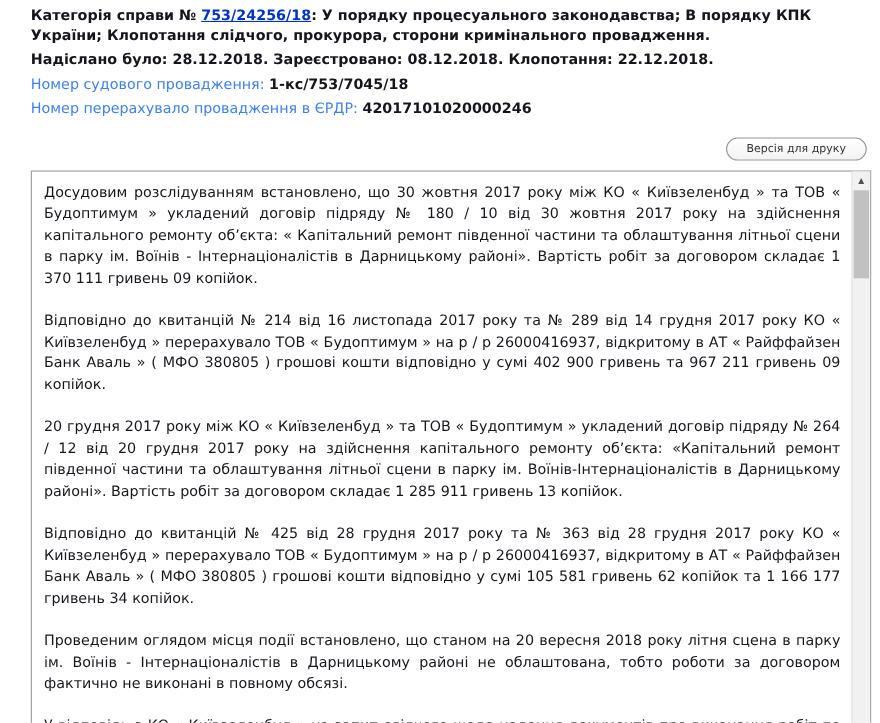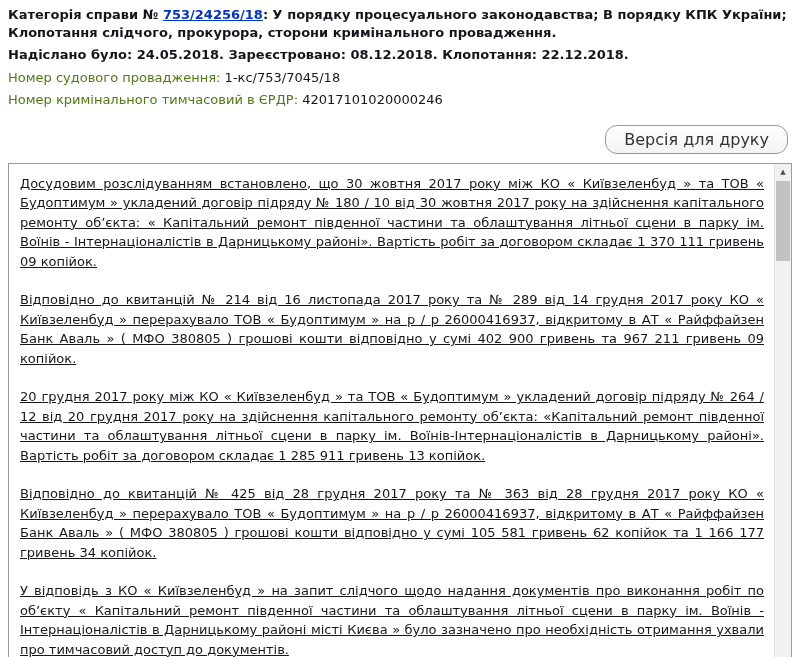--- a/index.html
+++ b/index.html
@@ -2,58 +2,58 @@
 <html lang="uk"><head>
 <meta charset="utf-8">
 <style>
   * { box-sizing: border-box; }
   html, body { margin: 0; padding: 0; }
   body {
     width: 800px; height: 657px; overflow: hidden;
     background: #ffffff;
     font-family: "DejaVu Sans", "Liberation Sans", sans-serif;
   }
-  .page { padding: 6px 8px 0 8px; height: 506px; }
+  .page { padding: 6px 8px 0 8px; height: 506px; margin-left: 20px; }
 
   
   .meta { font-size: 13px; color: #15151f; }
   .meta p { margin: 0 0 5px 0; line-height: 1.35; }
   .bold { font-weight: bold; }
   .case-link {
     color: #0033cc; text-decoration: underline; font-weight: bold; cursor: pointer;
   }
-  .meta .lbl { font-weight: normal; color: #4d7c0f; }
-  .meta .val { font-weight: normal; }
+  .meta .lbl { font-weight: normal; color: #3b82f6; }
+  .meta .val { font-weight: bold; }
 
   
   .toolbar { display: flex; justify-content: flex-end; margin: 16px 4px 9px 0; }
   .print-btn {
     font-family: "DejaVu Sans", "Liberation Sans", sans-serif;
-    font-size: 16px; color: #333333;
+    font-size: 10px; color: #333333;
     padding: 4px 18px;
     border: 1px solid #979797; border-radius: 12px;
     background: linear-gradient(#ffffff, #f3f3f3);
     cursor: pointer;
   }
 
   
   .doc-box {
     position: relative;
     border: 1px solid #9b9b9b;
     background: #ffffff;
     height: 600px; 
   }
   .doc-content {
     position: absolute; top: 0; left: 0; right: 17px; bottom: 0;
     padding: 10px 10px 10px 11px;
     overflow: hidden;
     font-size: 13px; line-height: 1.5; color: #17171e;
     text-align: justify;
   }
-  .doc-content p { margin: 0 0 19px 0; text-decoration: underline; }
+  .doc-content p { margin: 0 0 19px 0; }
 
   
   .sb {
     position: absolute; top: 0; right: 0; bottom: 0; width: 17px;
     background: #f1f1f1; border-left: 1px solid #e2e2e2;
   }
   .sb-btn {
     height: 17px; width: 100%;
     display: flex; align-items: center; justify-content: center;
     color: #505050; font-size: 7px; line-height: 1;
@@ -69,46 +69,47 @@
 
 <div class="page">
 
   <div class="meta">
     <p class="bold">
       <span>Категорія справи №</span>
       <a href="#" class="case-link">753/24256/18</a><span>: У порядку процесуального законодавства; В порядку КПК України; Клопотання слідчого, прокурора, сторони кримінального провадження.</span>
     </p>
     <p class="bold">
       <span>Надіслано було:</span>
-      <span>24.05.2018.</span>
+      <span>28.12.2018.</span>
       <span>Зареєстровано:</span>
       <span>08.12.2018.</span>
       <span>Клопотання:</span>
       <span>22.12.2018.</span>
     </p>
     <p>
       <span class="lbl">Номер судового провадження:</span>
       <span class="val">1-кс/753/7045/18</span>
     </p>
     <p>
-      <span class="lbl">Номер кримінального тимчасовий в ЄРДР:</span>
+      <span class="lbl">Номер перерахувало провадження в ЄРДР:</span>
       <span class="val">42017101020000246</span>
     </p>
   </div>
 
   <div class="toolbar">
     <button class="print-btn">Версія для друку</button>
   </div>
 
   <div class="doc-box">
     <div class="doc-content">
       <p>Досудовим розслідуванням встановлено, що 30 жовтня 2017 року між КО « Київзеленбуд » та ТОВ « Будоптимум » укладений договір підряду № 180 / 10 від 30 жовтня 2017 року на здійснення капітального ремонту об’єкта: « Капітальний ремонт південної частини та облаштування літньої сцени в парку ім. Воїнів - Інтернаціоналістів в Дарницькому районі». Вартість робіт за договором складає 1 370 111 гривень 09 копійок.</p>
       <p>Відповідно до квитанцій № 214 від 16 листопада 2017 року та № 289 від 14 грудня 2017 року КО « Київзеленбуд » перерахувало ТОВ « Будоптимум » на р / р 26000416937, відкритому в АТ « Райффайзен Банк Аваль » ( МФО 380805 ) грошові кошти відповідно у сумі 402 900 гривень та 967 211 гривень 09 копійок.</p>
       <p>20 грудня 2017 року між КО « Київзеленбуд » та ТОВ « Будоптимум » укладений договір підряду № 264 / 12 від 20 грудня 2017 року на здійснення капітального ремонту об’єкта: «Капітальний ремонт південної частини та облаштування літньої сцени в парку ім. Воїнів-Інтернаціоналістів в Дарницькому районі». Вартість робіт за договором складає 1 285 911 гривень 13 копійок.</p>
       <p>Відповідно до квитанцій № 425 від 28 грудня 2017 року та № 363 від 28 грудня 2017 року КО « Київзеленбуд » перерахувало ТОВ « Будоптимум » на р / р 26000416937, відкритому в АТ « Райффайзен Банк Аваль » ( МФО 380805 ) грошові кошти відповідно у сумі 105 581 гривень 62 копійок та 1 166 177 гривень 34 копійок.</p>
+      <p>Проведеним оглядом місця події встановлено, що станом на 20 вересня 2018 року літня сцена в парку ім. Воїнів - Інтернаціоналістів в Дарницькому районі не облаштована, тобто роботи за договором фактично не виконані в повному обсязі.</p>
       <p>У відповідь з КО « Київзеленбуд » на запит слідчого щодо надання документів про виконання робіт по об’єкту « Капітальний ремонт південної частини та облаштування літньої сцени в парку ім. Воїнів - Інтернаціоналістів в Дарницькому районі місті  Києва » було зазначено про необхідність отримання ухвали про тимчасовий доступ до документів.</p>
 
     </div>
 
     <div class="sb">
       <div class="sb-btn up">▲</div>
       <div class="sb-thumb"></div>
 
     </div>
   </div>

